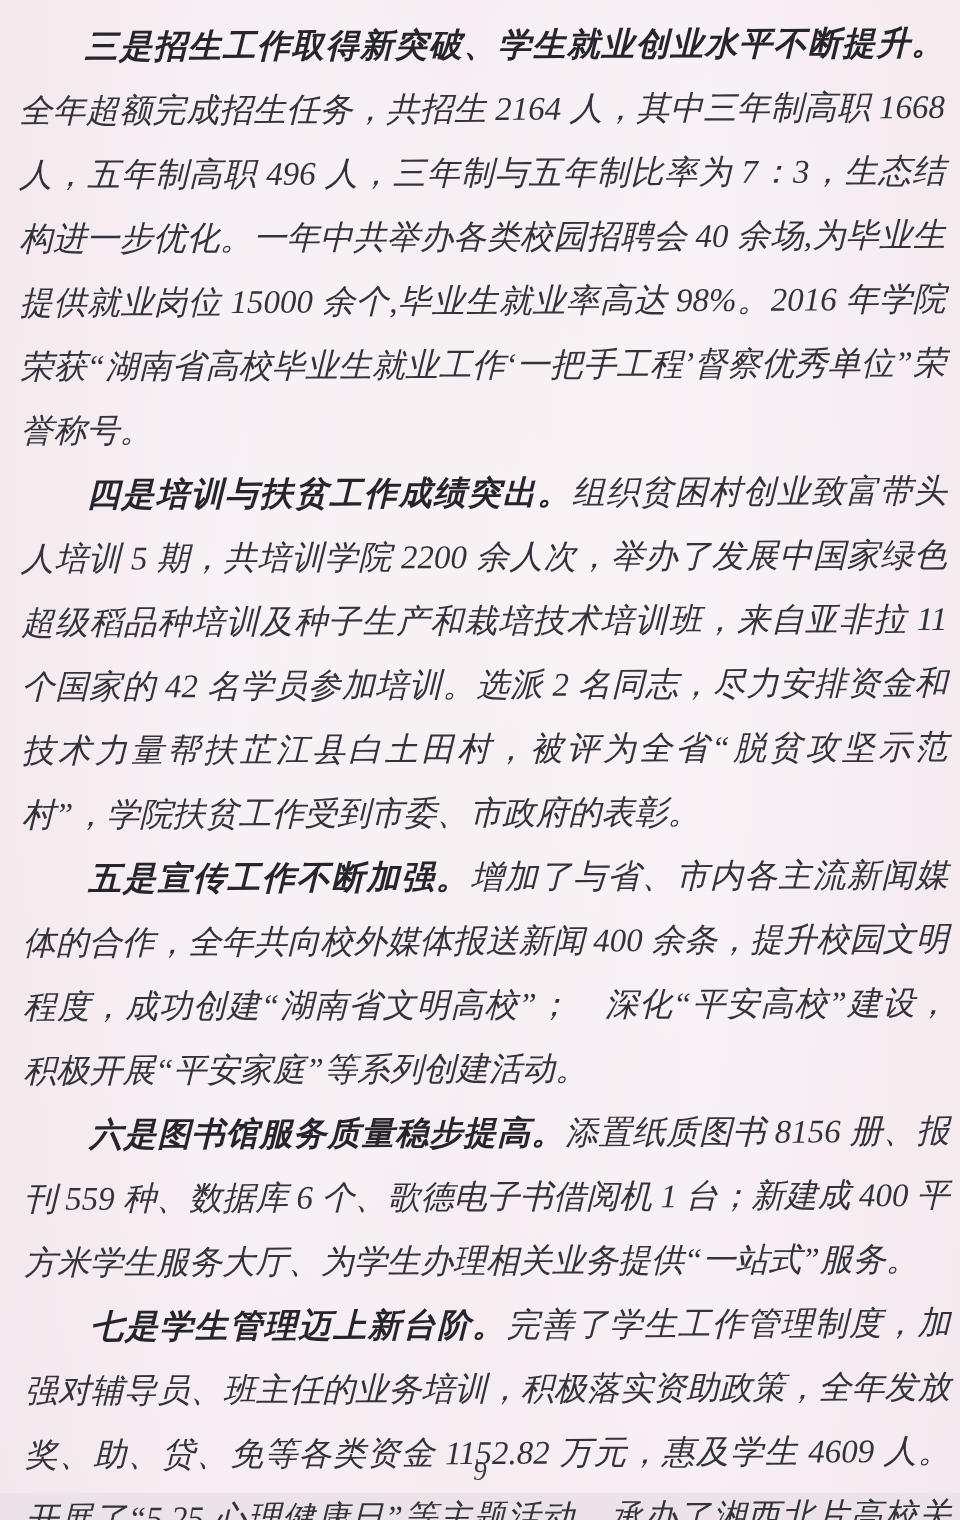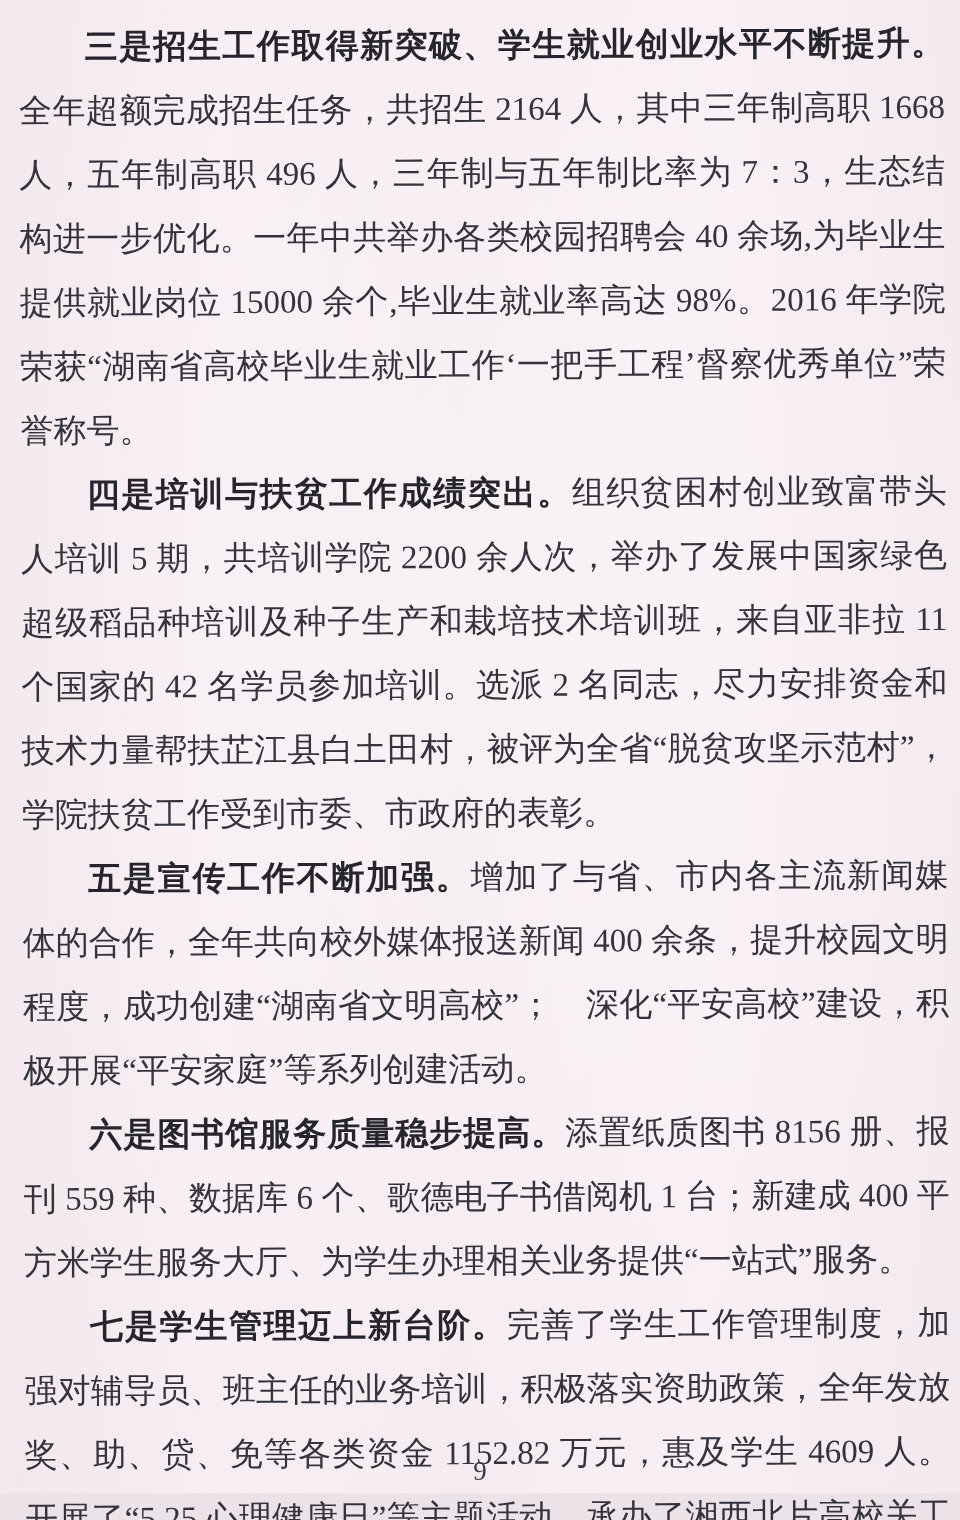--- a/index.html
+++ b/index.html
@@ -19,20 +19,21 @@
     background:
       linear-gradient(90deg,
         #f4eaee 0%,
         #f8f0f4 22%,
         #f6edf1 48%,
         #f9f1f5 74%,
         #f5ecf0 100%);
     font-family: "Liberation Serif", "DejaVu Serif", serif;
     color: #31303a;
     box-sizing: border-box;
+    font-style: italic;
   }
   .scan-tint {
     position: absolute;
     inset: 0;
     pointer-events: none;
     background:
       radial-gradient(ellipse at 50% 40%, rgba(255,255,255,0.25) 0%, rgba(233,220,228,0.18) 100%);
   }
   .content {
     position: relative;

